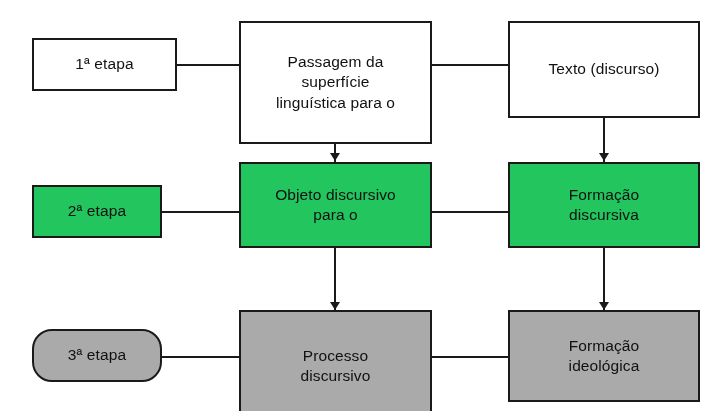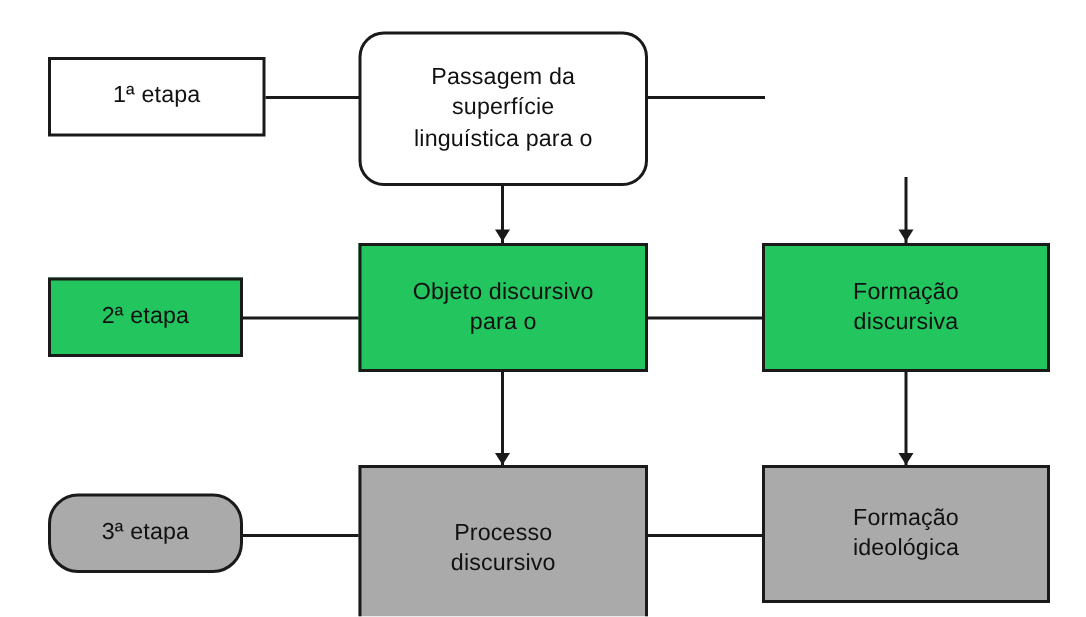--- a/index.html
+++ b/index.html
@@ -91,26 +91,29 @@
   <div class="vline" style="left:603px; top:118px; height:44px;"></div>
   <div class="arrowhead" style="left:599px; top:153px;"></div>
 
   <div class="vline" style="left:603px; top:247px; height:64px;"></div>
   <div class="arrowhead" style="left:599px; top:302px;"></div>
 
   <div class="node fill-white stage" style="left:32px; top:38px; width:145px; height:53px;">
     <span class="label">1ª etapa</span>
   </div>
 
-  <div class="node fill-white" style="left:239px; top:21px; width:193px; height:103px;border-radius:17px;">
+  <div class="node fill-white" style="left:239px; top:21px; width:193px; height:123px;">
     <span class="label">Passagem da
 superfície
 linguística para o</span>
   </div>
 
+  <div class="node fill-white" style="left:508px; top:21px; width:192px; height:97px;">
+    <span class="label">Texto (discurso)</span>
+  </div>
 
   <div class="node fill-light stage" style="left:32px; top:185px; width:130px; height:53px;">
     <span class="label">2ª etapa</span>
   </div>
 
   <div class="node fill-light" style="left:239px; top:162px; width:193px; height:86px;">
     <span class="label">Objeto discursivo
 para o</span>
   </div>
 

